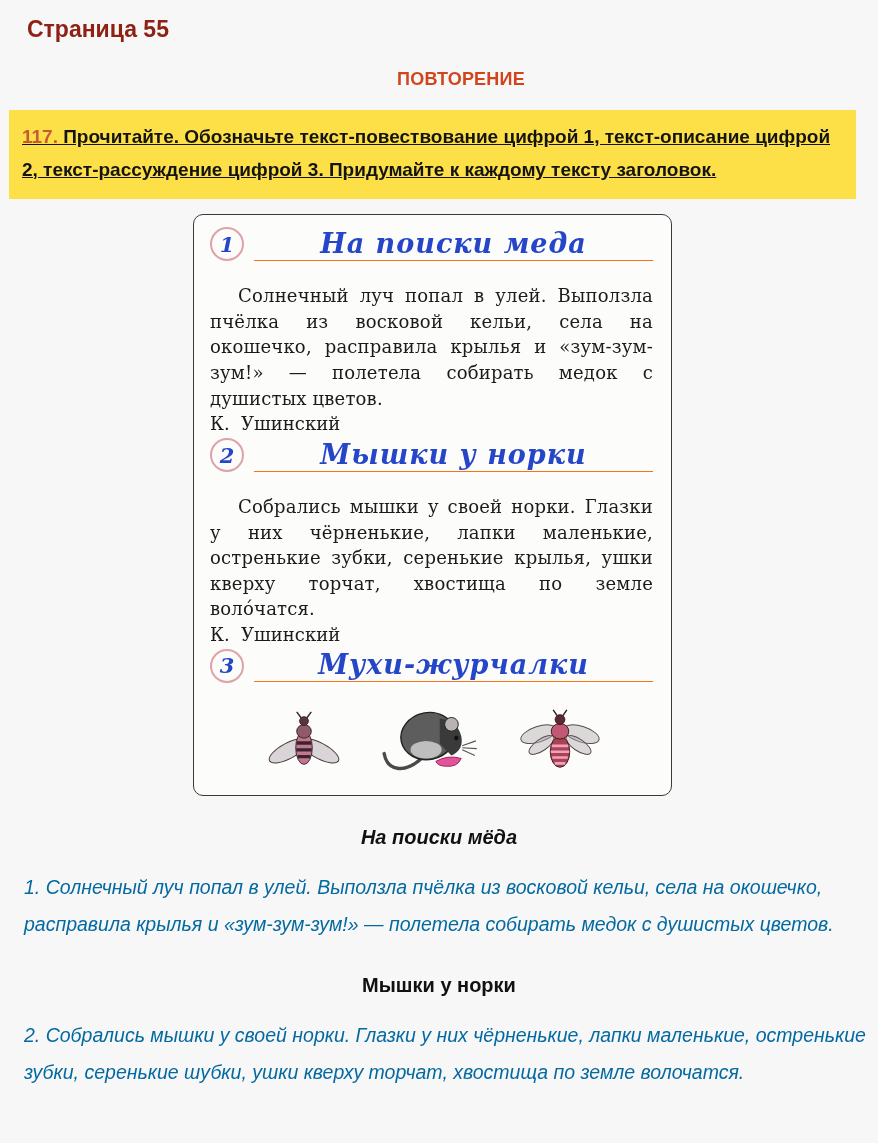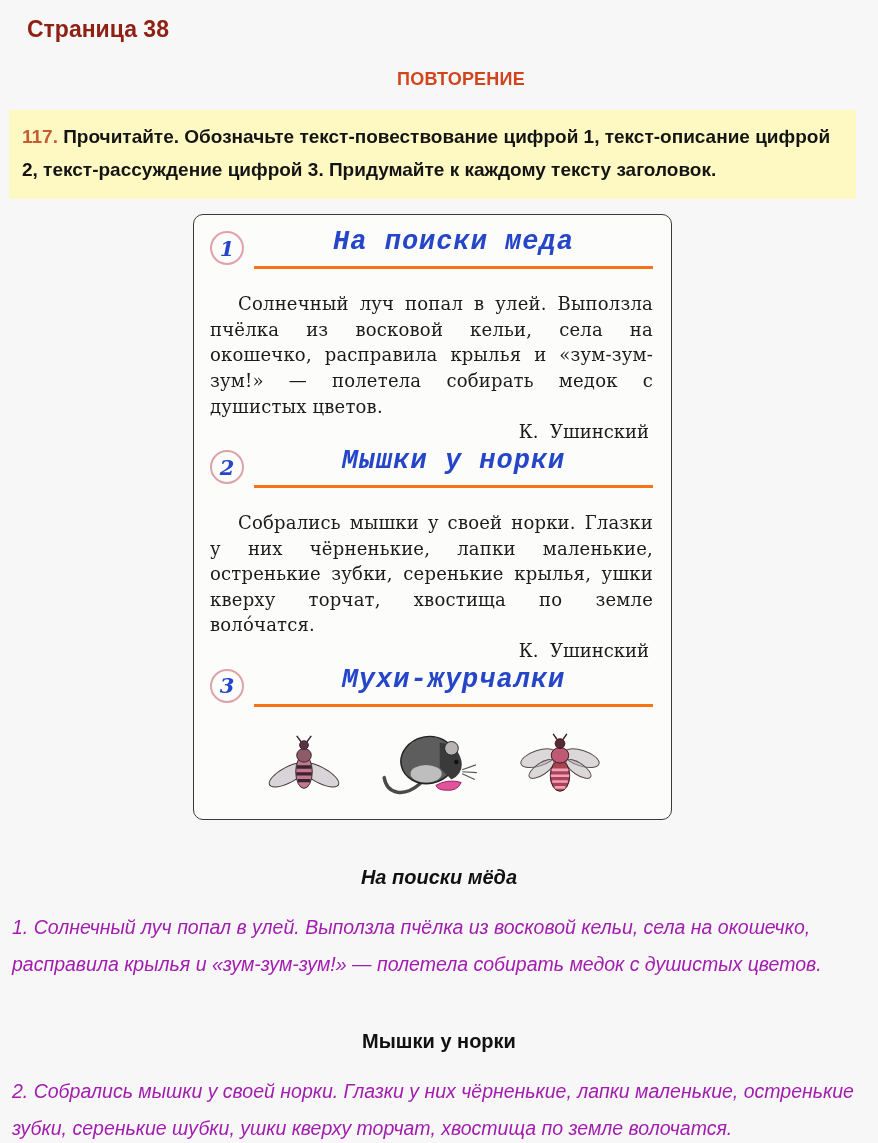--- a/index.html
+++ b/index.html
@@ -21,25 +21,26 @@
     margin-top: 26px;
     text-align: center;
     font-size: 18px; font-weight: bold;
     color: #d2451c;
     letter-spacing: 0.2px;
     margin-left: 44px;
   }
 
   .task-box {
     margin: 20px 22px 0 9px;
-    background: #fef9c3;
+    background: #fde047;
     padding: 11px 14px 13px 13px;
     font-size: 19px; font-weight: bold;
     line-height: 1.72;
     color: #141414;
+    text-decoration: underline;
   }
   .task-num { color: #c75b33; }
 
   
   .scan {
     box-sizing: border-box;
     width: 479px;
     margin: 15px 0 0 193px;
     background: #fcfcfa;
     border: 1.5px solid #3a3a3a;
@@ -56,72 +57,71 @@
     border: 2px solid #dfa2a8;
     border-radius: 50%;
     color: #2546c8;
     font-size: 21px; font-weight: bold; font-style: italic;
     display: flex; align-items: center; justify-content: center;
     margin-right: 10px;
   }
   .scan-title-line {
     flex: 1;
     text-align: center;
-    border-bottom: 3px solid #f97316;
-    padding-bottom: 9px;
-    font-family: Liberation Mono, monospace;
+    border-bottom: 1px solid #f97316;
+    padding-bottom: 1px;
   }
   .scan-title {
     color: #2546c8;
     font-style: italic; font-weight: bold;
     font-size: 27px;
     letter-spacing: 1px;
   }
   .scan-body {
     margin: 22px 0 0 0;
     font-size: 18px;
     line-height: 1.42;
     text-align: justify;
     text-indent: 28px;
     letter-spacing: 0.2px;
   }
   .scan-author {
-    text-align: right;
+    text-align: left;
     font-size: 18px;
     padding-right: 4px;
     margin-top: 2px;
   }
   .scan-illustrations {
     display: flex;
     justify-content: space-between;
     align-items: flex-end;
     padding: 10px 52px 8px 58px;
   }
 
   
   .ans-heading {
     text-align: center;
     font-size: 20px; font-weight: bold; font-style: italic;
-    margin-top: 46px;
+    margin-top: 30px;
     color: #111;
   }
   .ans-heading.upright { font-style: normal; }
   .ans-text {
-    margin: 20px 12px 0 12px;
+    margin: 20px 12px 0 24px;
     font-size: 19.5px; font-style: italic;
     line-height: 1.92;
-    color: #a21caf;
+    color: #0369a1;
   }
 </style>
 </head>
 <body>
 
 <div class="page">
 
-  <div class="page-title">Страница 38</div>
+  <div class="page-title">Страница 55</div>
 
   <div class="section-heading">ПОВТОРЕНИЕ</div>
 
   <div class="task-box"><span class="task-num">117.</span><span> Прочитайте. Обозначьте текст-повествование цифрой 1, текст-описание цифрой 2, текст-рассуждение цифрой 3. Придумайте к каждому тексту заголовок.</span></div>
 
   <div class="scan">
 
     <div class="scan-item">
       <div class="scan-head">
         <div class="circle-num">1</div>

